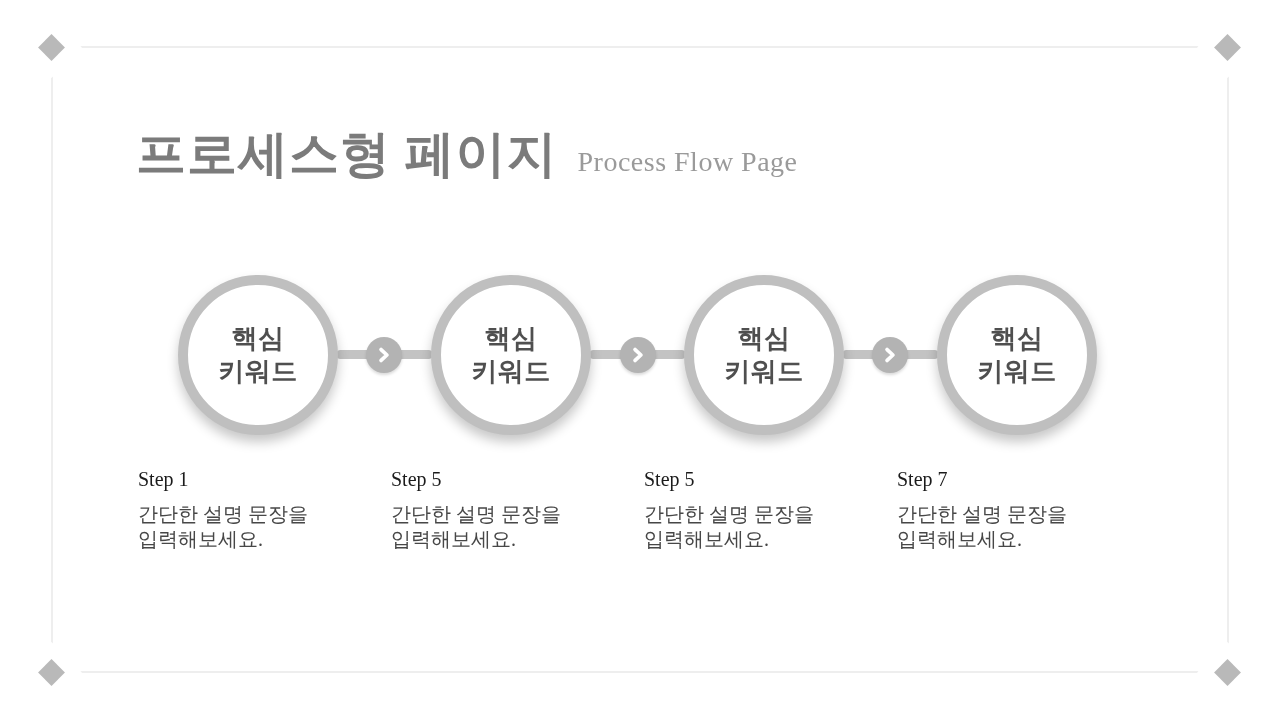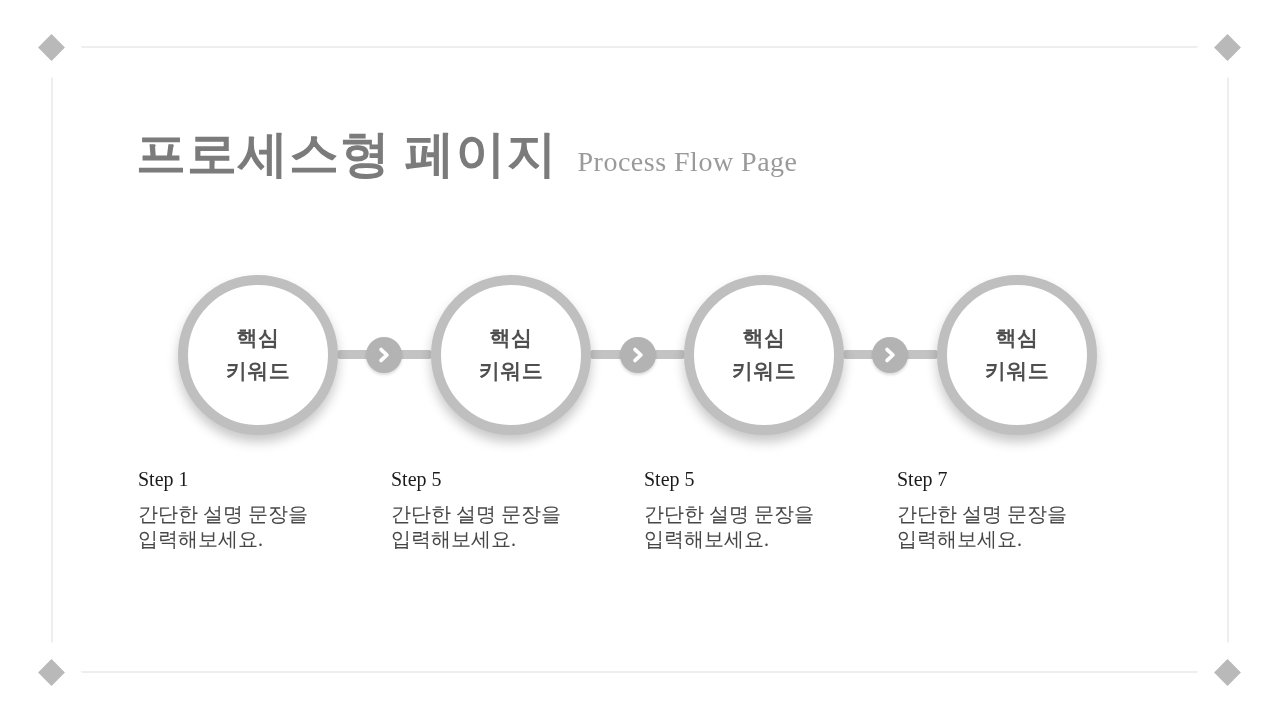--- a/index.html
+++ b/index.html
@@ -69,21 +69,21 @@
     display: flex;
     align-items: center;
     justify-content: center;
   }
   .circle.c1 { left: 178px; }
   .circle.c2 { left: 431px; }
   .circle.c3 { left: 684px; }
   .circle.c4 { left: 937px; }
   .kw {
     text-align: center;
-    font-size: 21px;
+    font-size: 26px;
     font-weight: 700;
     line-height: 33px;
     color: #4f4f4f;
     letter-spacing: 0.5px;
   }
   .kw span { display: block; }
 
   .bar {
     position: absolute;
     top: 350px;

